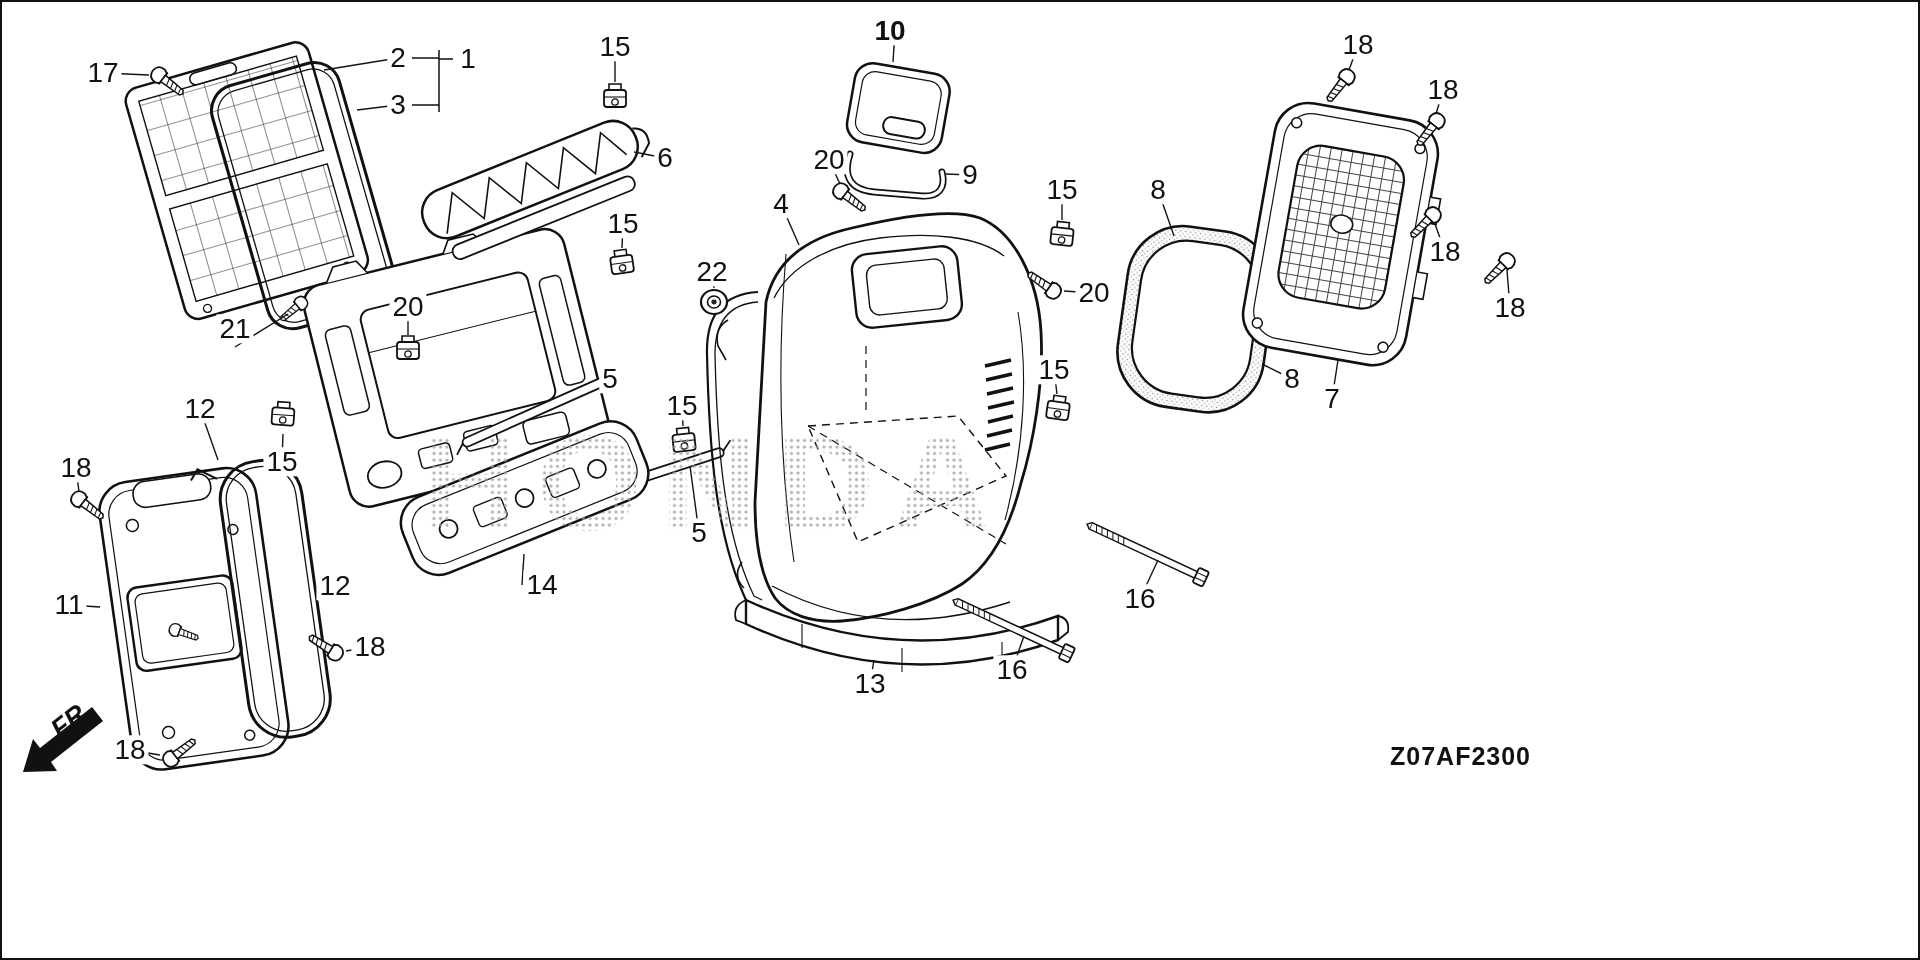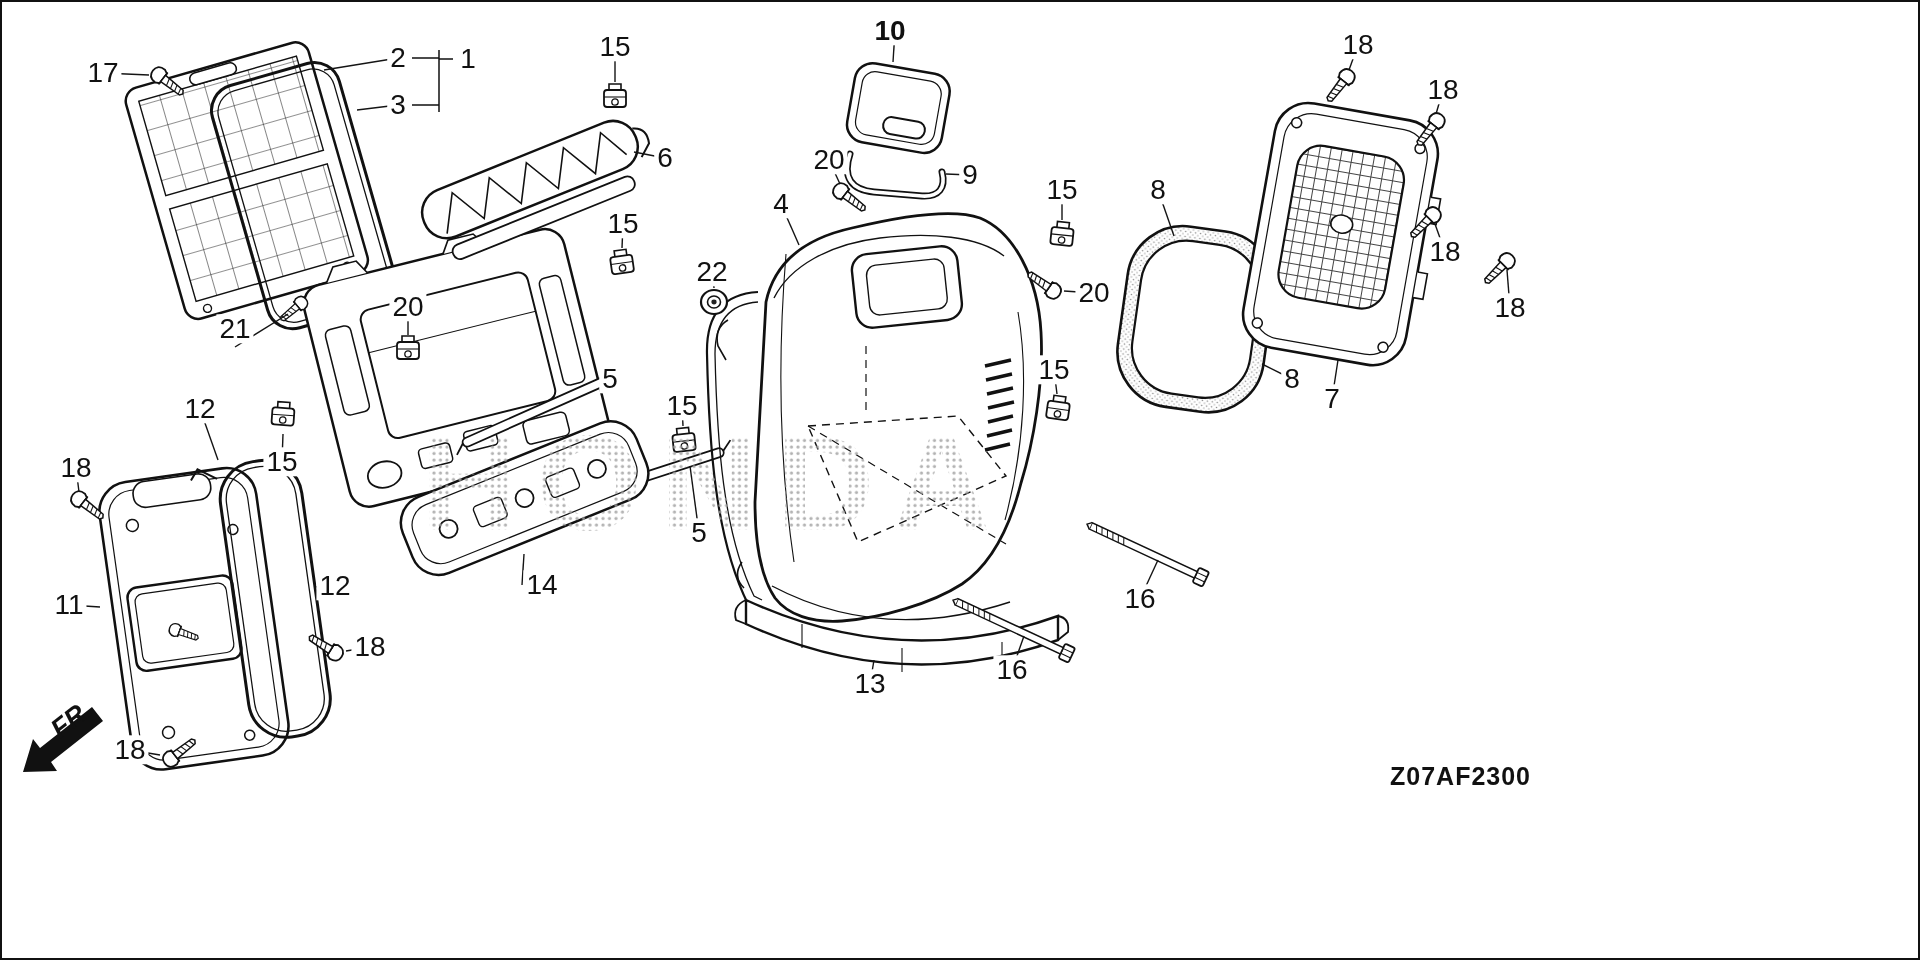--- a/index.html
+++ b/index.html
@@ -25,21 +25,21 @@
     padding:0 3px;
     white-space:nowrap;
   }
   .fr-label{
     position:absolute;left:48px;top:702px;
     font-style:italic;font-weight:bold;font-size:27px;
     transform:rotate(-38deg);
   }
   .diagram-code{
     position:absolute;left:1388px;top:740px;
-    font-weight:bold;font-size:25px;letter-spacing:1px;margin-top:20px;
+    font-weight:bold;font-size:25px;letter-spacing:1px;
   }
 </style>
 </head>
 <body>
 
 <div id="stage">
 
 <svg id="art" width="1920" height="960" viewBox="0 0 1920 960" xmlns="http://www.w3.org/2000/svg">
   <defs>
     <pattern id="grid" width="23" height="26" patternUnits="userSpaceOnUse">

